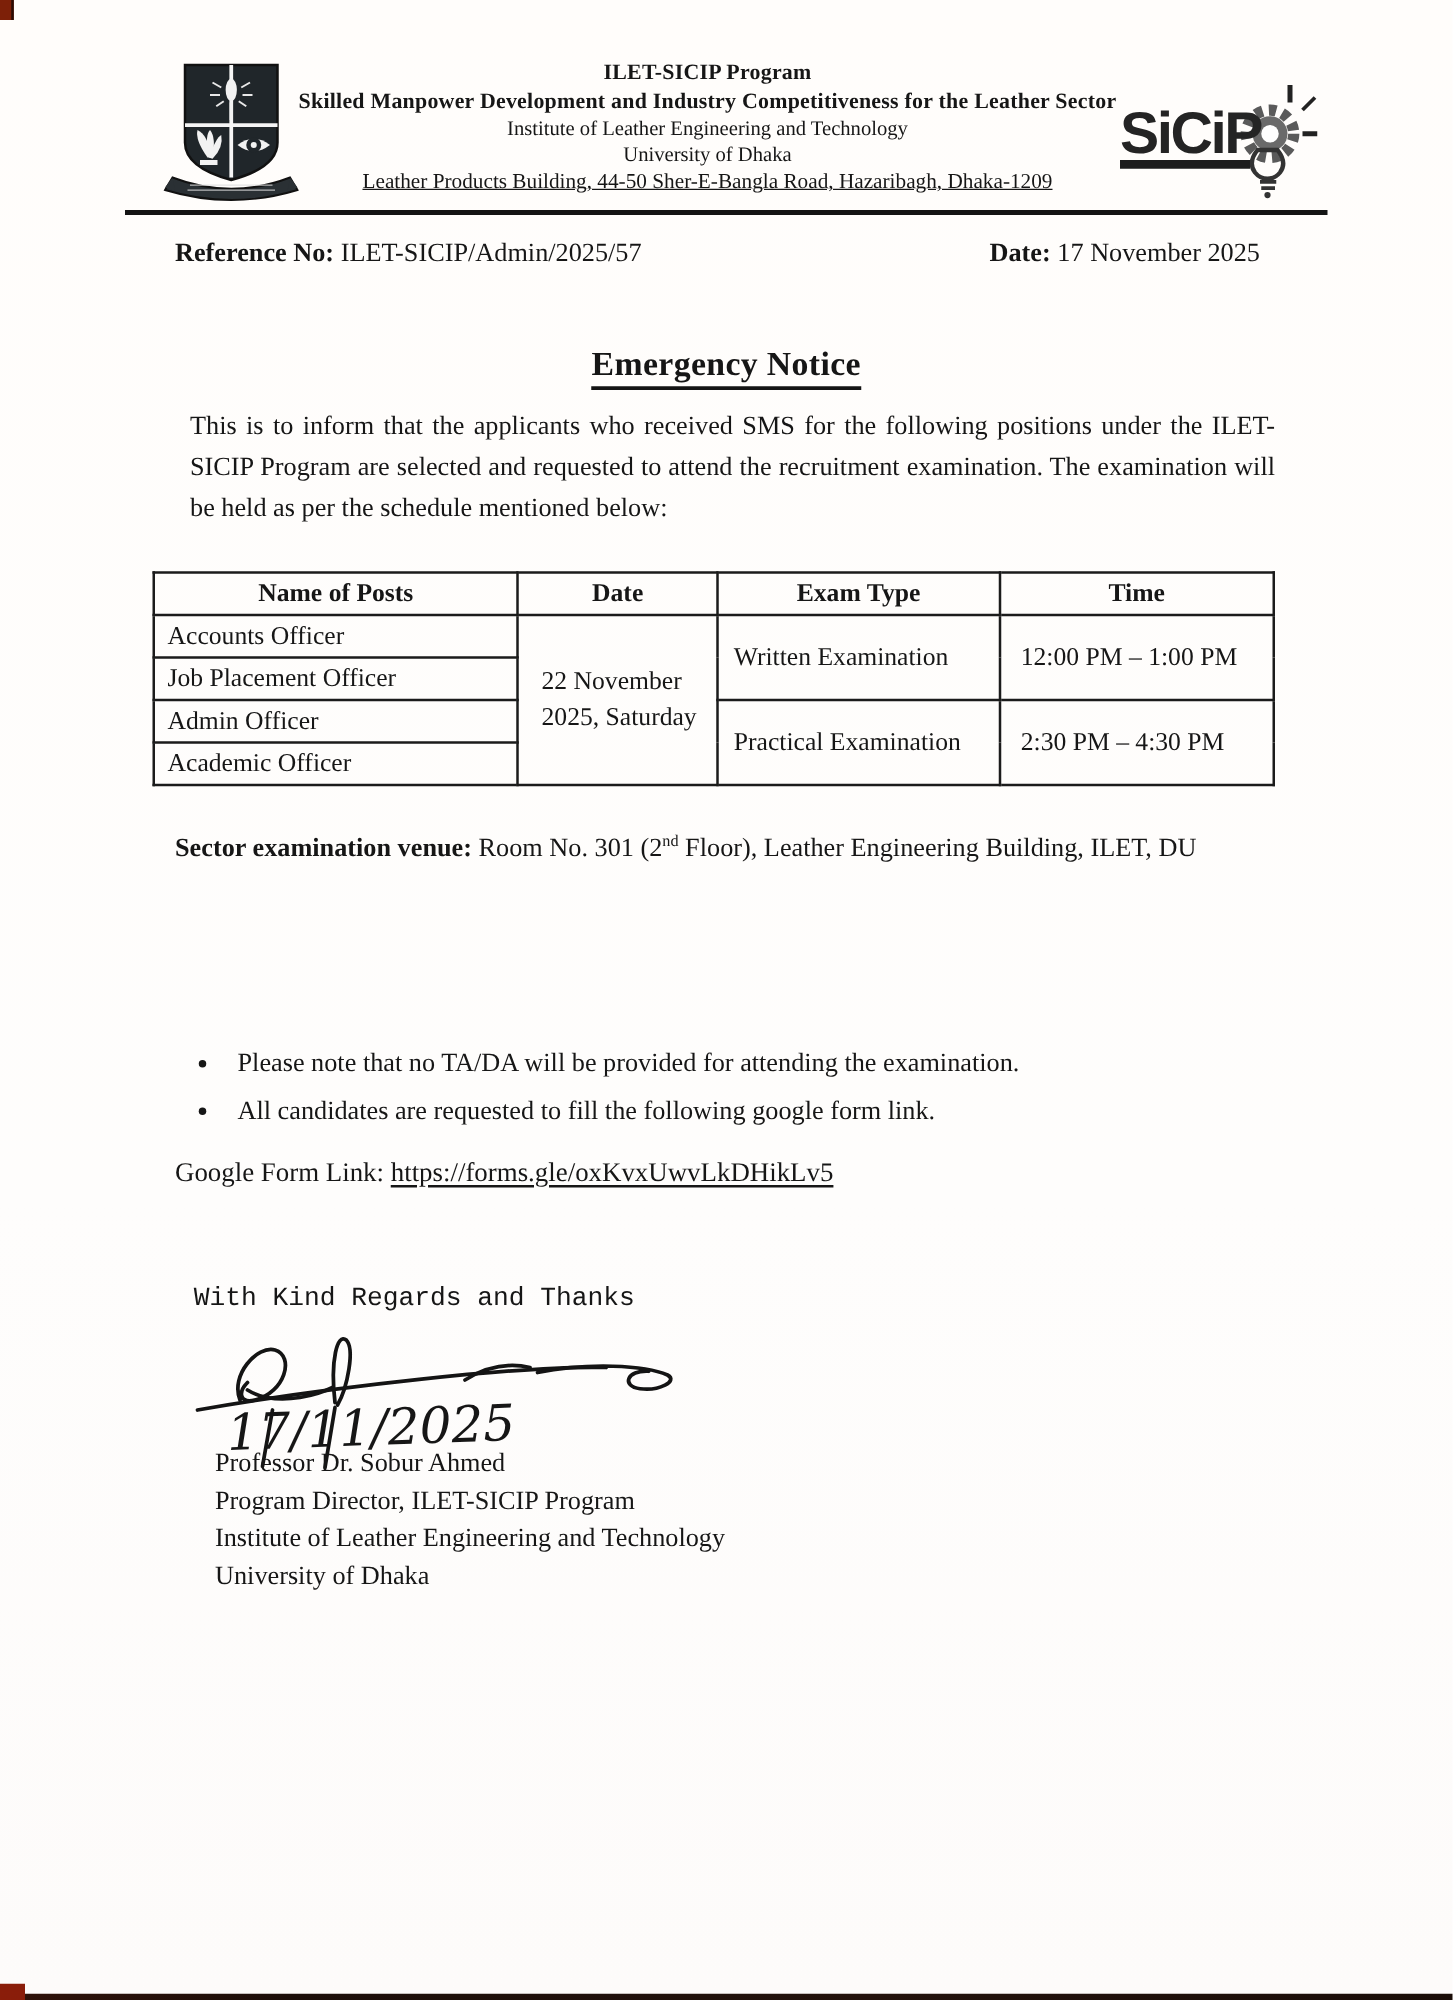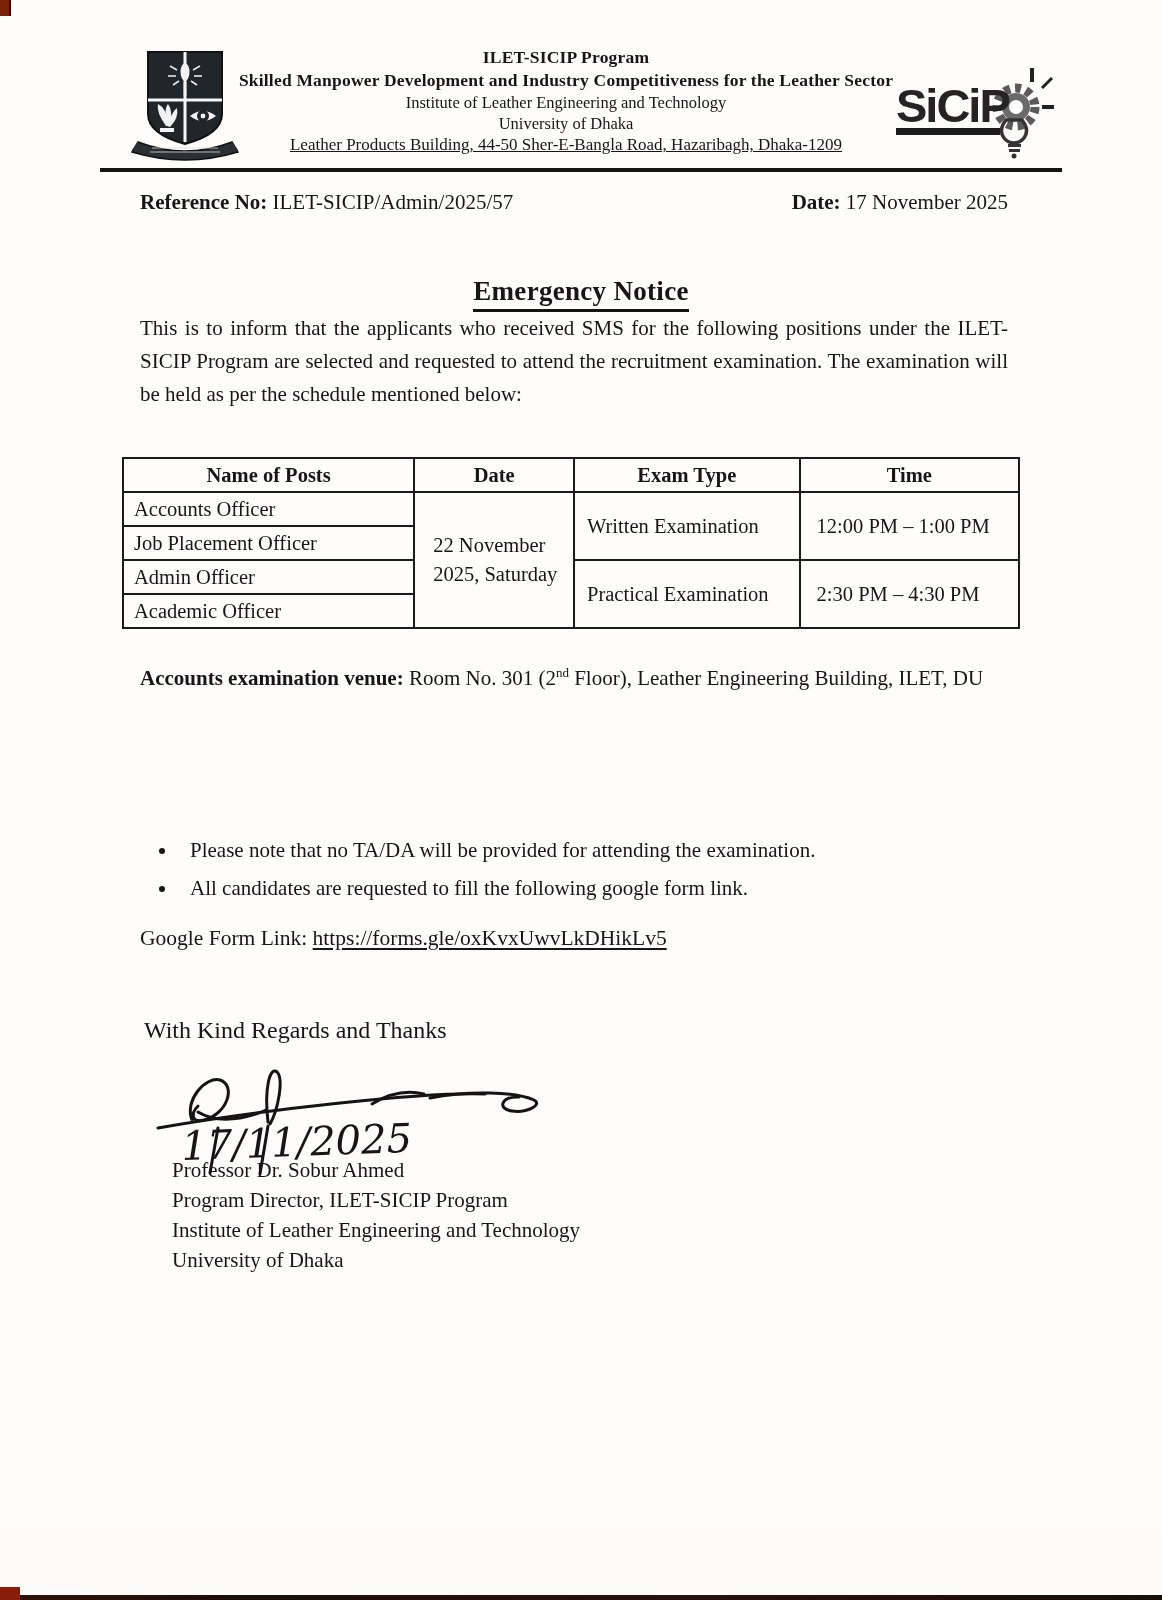--- a/index.html
+++ b/index.html
@@ -34,21 +34,21 @@
 
   .rule{position:absolute;top:160px;left:100px;width:962px;height:4px;background:#141414;border:none;}
 
   
   .meta-row{position:absolute;top:190px;left:140px;width:868px;display:flex;justify-content:space-between;font-size:21px;}
   .meta-row b{font-weight:bold;}
 
   .title-wrap{position:absolute;top:258px;left:0;width:1162px;text-align:center;}
   .title{display:inline-block;font-size:27px;font-weight:bold;letter-spacing:.3px;border-bottom:3px solid #141414;padding-bottom:2px;}
 
-  .intro{position:absolute;top:312px;left:140px;width:868px;font-size:21px;line-height:1.57;text-align:justify;margin:0;}
+  .intro{position:absolute;top:312px;left:140px;width:868px;font-size:21px;line-height:1.57;text-align:justify;margin:12px;}
 
   .schedule-heading{position:absolute;top:418px;left:0;width:1162px;text-align:center;font-size:21.5px;font-weight:bold;margin:0;}
 
   table.schedule{
     position:absolute;top:457px;left:122px;width:898px;
     border-collapse:collapse;font-size:20.5px;
   }
   table.schedule th,table.schedule td{
     border:2px solid #1b1b1b;
   }
@@ -68,21 +68,21 @@
   .venue-written{top:662px;}
   .venue-practical{top:748px;}
 
   ul.notes{position:absolute;top:838px;left:150px;width:858px;margin:0;padding:0 0 0 28px;font-size:21px;}
   ul.notes li{margin-bottom:13px;padding-left:12px;}
 
   .form-link{position:absolute;top:926px;left:140px;font-size:21.5px;margin:0;}
   .form-link b{font-weight:normal;}
   .form-link a{color:#161616;text-decoration:underline;text-underline-offset:3px;}
 
-  .closing{position:absolute;top:1013px;left:140px;font-size:24px;margin:4px;}
+  .closing{position:absolute;top:1013px;left:140px;font-size:21px;margin:15px;font-family:Liberation Mono, monospace;}
 
   .signature{position:absolute;top:1058px;left:140px;width:420px;height:120px;}
 
   .signatory{position:absolute;top:1155px;left:140px;font-size:21px;line-height:1.43;margin-left:32px;}
 
   [data-interactable]{cursor:default;}
   a[data-interactable="true"]{cursor:pointer;}
 </style>
 </head>
 <body>
@@ -223,21 +223,21 @@
         <td class="exam-cell" rowspan="2" data-interactable="false">Practical Examination</td>
         <td class="time-cell" rowspan="2" data-interactable="false">2:30 PM – 4:30 PM</td>
       </tr>
       <tr data-interactable="false">
         <td class="post" data-interactable="false">Academic Officer</td>
       </tr>
     </tbody>
   </table>
 
   <p class="venue venue-written" data-interactable="false">
-    <b data-interactable="false">Accounts examination venue:</b><span data-interactable="false"> Room No. 301 (2</span><sup data-interactable="false">nd</sup><span data-interactable="false"> Floor), Leather Engineering Building, ILET, DU</span>
+    <b data-interactable="false">Sector examination venue:</b><span data-interactable="false"> Room No. 301 (2</span><sup data-interactable="false">nd</sup><span data-interactable="false"> Floor), Leather Engineering Building, ILET, DU</span>
   </p>
 
 
   <ul class="notes" data-interactable="false">
     <li data-interactable="false">Please note that no TA/DA will be provided for attending the examination.</li>
     <li data-interactable="false">All candidates are requested to fill the following google form link.</li>
   </ul>
 
   <p class="form-link" data-interactable="false">
     <b data-interactable="false">Google Form Link:</b>

